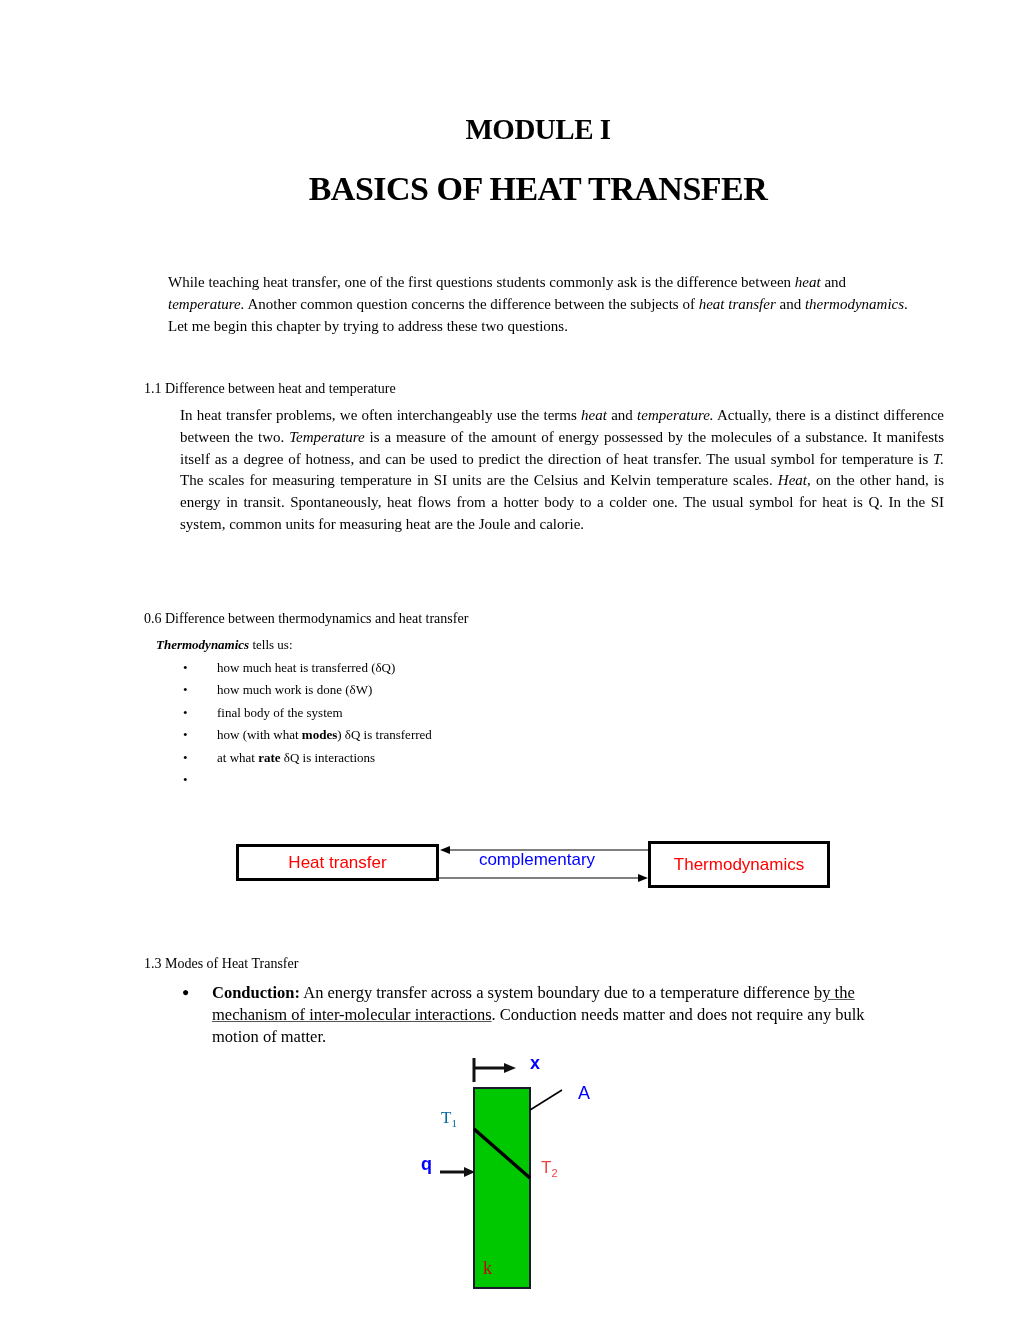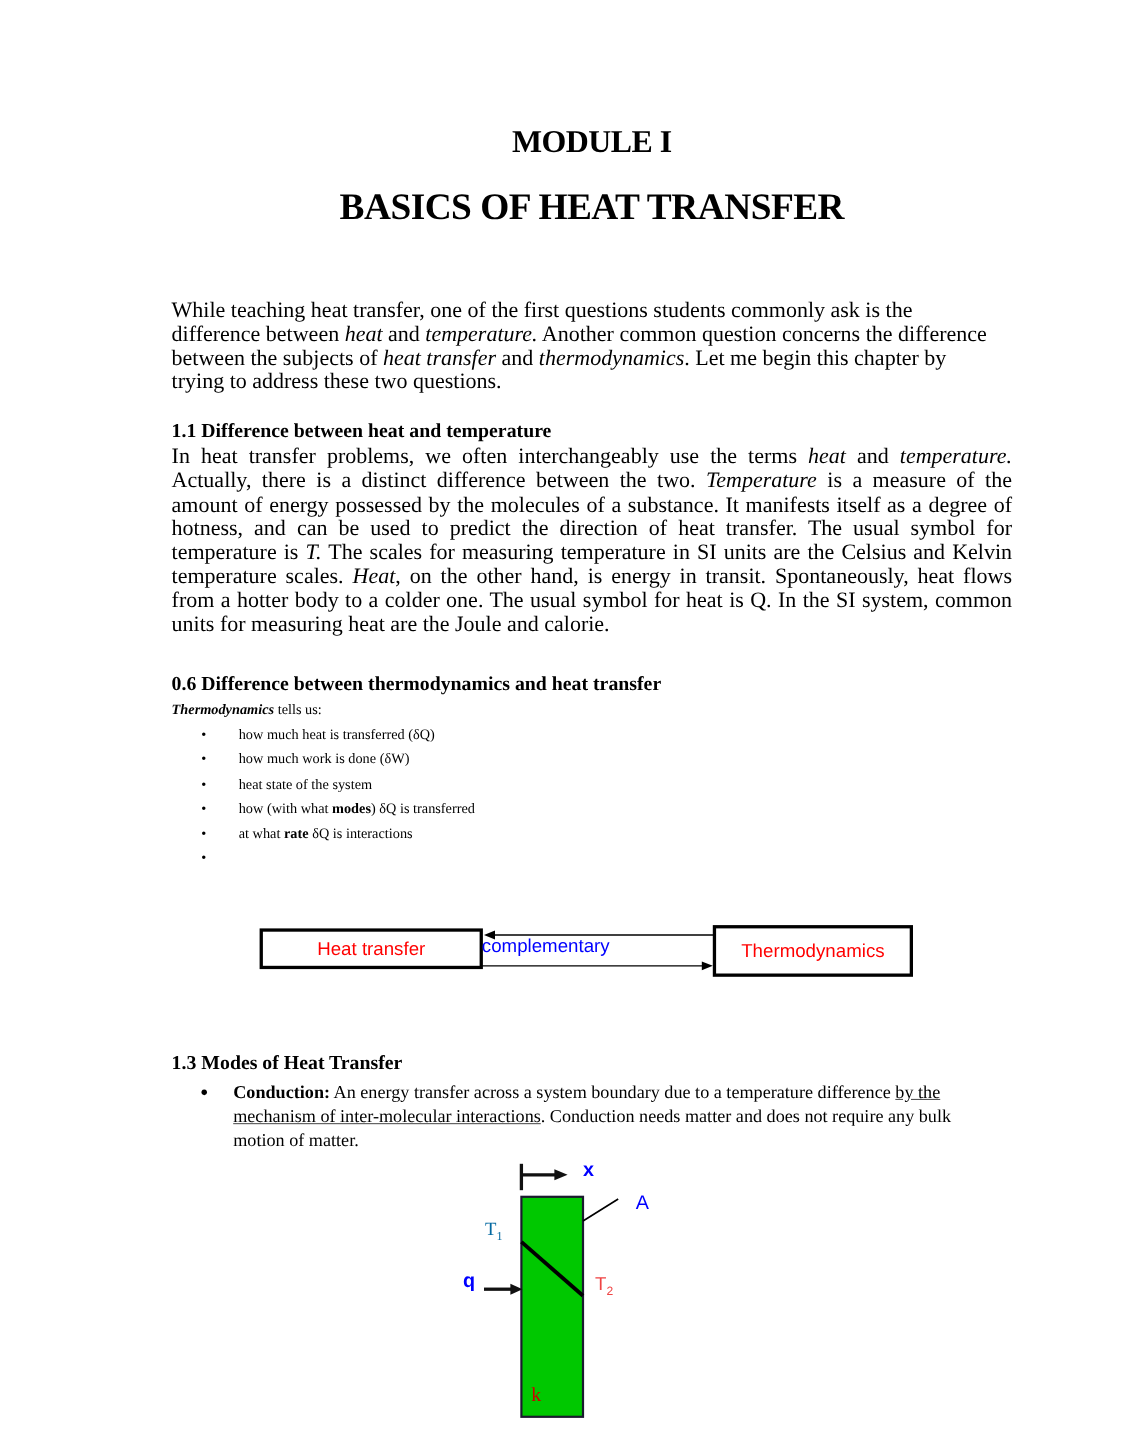--- a/index.html
+++ b/index.html
@@ -1,23 +1,23 @@
 <!DOCTYPE html>
 <html><head>
 <meta charset="utf-8">
 <style>
   html, body { margin:0; padding:0; background:#ffffff; }
   body { width:1020px; height:1320px; position:relative; overflow:hidden;
          font-family:"Liberation Serif", serif; color:#000; }
   .abs { position:absolute; }
   .title1 { left:0; width:1076px; top:113px; text-align:center; font-size:29px; font-weight:bold; letter-spacing:-0.5px; }
   .title2 { left:0; width:1076px; top:170px; text-align:center; font-size:34px; font-weight:bold; letter-spacing:-0.5px; }
-  .para { left:156px; width:745px; font-size:20px; line-height:21.8px; }
+  .para { left:168px; width:745px; font-size:15px; line-height:21.8px; }
   .just { text-align:justify; text-align-last:left; width:764px; }
-  .h2 { left:156px; font-size:18px; font-weight:bold; }
+  .h2 { left:144px; font-size:14px; font-weight:normal; }
   .bullet-list { left:156px; font-size:13px; line-height:22.5px; }
   .bullet-row { display:flex; }
   .bullet-dot { width:61px; padding-left:27px; box-sizing:border-box; }
   .modes { left:182px; width:730px; font-size:16.5px; line-height:21.8px; }
   .modes .row { display:flex; }
   .modes .dot { width:30px; font-size:12px; line-height:21.8px; }
   .modes .body { flex:1; }
   .u { text-decoration:underline; text-decoration-color:#555; }
   .box { border:3px solid #000; box-sizing:border-box; display:flex; align-items:center; justify-content:center;
          font-family:"Liberation Sans", sans-serif; font-size:17px; color:#ff0000; background:#fff; }
@@ -27,38 +27,38 @@
 <body>
 
 <div class="abs title1">MODULE I</div>
 <div class="abs title2">BASICS OF HEAT TRANSFER</div>
 
 <div class="abs para" style="top:272px;">
   <span>While teaching heat transfer, one of the first questions students commonly ask is the difference between </span><i>heat</i><span> and </span><i>temperature.</i><span> Another common question concerns the difference between the subjects of </span><i>heat transfer</i><span> and </span><i>thermodynamics</i><span>. Let me begin this chapter by trying to address these two questions.</span>
 </div>
 
 <div class="abs h2" style="top:381px;">1.1 Difference between heat and temperature</div>
-<div class="abs para just" style="top:405px;">
+<div class="abs para just" style="top:405px;margin-left:12px;">
   <span>In heat transfer problems, we often interchangeably use the terms </span><i>heat</i><span> and </span><i>temperature.</i><span> Actually, there is a distinct difference between the two. </span><i>Temperature</i><span> is a measure of the amount of energy possessed by the molecules of a substance. It manifests itself as a degree of hotness, and can be used to predict the direction of heat transfer. The usual symbol for temperature is </span><i>T.</i><span> The scales for measuring temperature in SI units are the Celsius and Kelvin temperature scales. </span><i>Heat</i><span>, on the other hand, is energy in transit. Spontaneously, heat flows from a hotter body to a colder one. The usual symbol for heat is Q. In the SI system, common units for measuring heat are the Joule and calorie.</span>
 </div>
 
 <div class="abs h2" style="top:611px;">0.6 Difference between thermodynamics and heat transfer</div>
 <div class="abs bullet-list" style="top:634px;">
   <div><b><i>Thermodynamics</i></b><span> tells us:</span></div>
   <div class="bullet-row">
       <span class="bullet-dot">•</span>
       <span>how much heat is transferred (δQ)</span>
     </div>
   <div class="bullet-row">
       <span class="bullet-dot">•</span>
       <span>how much work is done (δW)</span>
     </div>
   <div class="bullet-row">
       <span class="bullet-dot">•</span>
-      <span>heat state of the system</span>
+      <span>final body of the system</span>
     </div>
   <div class="bullet-row">
       <span class="bullet-dot">•</span>
       <span><span>how (with what </span><b>modes</b><span>) δQ is transferred</span></span>
     </div>
   <div class="bullet-row">
       <span class="bullet-dot">•</span>
       <span><span>at what </span><b>rate</b><span> δQ is interactions</span></span>
     </div>
   <div class="bullet-row">
@@ -71,21 +71,21 @@
 </div>
 <div class="abs box" style="left:648px; top:841px; width:182px; height:47px;">
   <span>Thermodynamics</span>
 </div>
 <svg class="abs" style="left:438px; top:842px;" width="212" height="44">
   <line x1="212" y1="8" x2="10" y2="8" stroke="#000" stroke-width="1.2"></line>
   <polygon points="2,8 12,4 12,12" fill="#000"></polygon>
   <line x1="0" y1="36" x2="202" y2="36" stroke="#000" stroke-width="1.2"></line>
   <polygon points="210,36 200,32 200,40" fill="#000"></polygon>
 </svg>
-<div class="abs sans" style="left:438px; width:198px; top:850px; text-align:left; font-size:17px; color:#0000ff;">complementary</div>
+<div class="abs sans" style="left:438px; width:198px; top:850px; text-align:center; font-size:17px; color:#0000ff;">complementary</div>
 
 <div class="abs h2" style="top:956px;">1.3 Modes of Heat Transfer</div>
 <div class="abs modes" style="top:982px;">
   <div class="row">
     <span class="dot">●</span>
     <span class="body"><b>Conduction:</b><span>  An energy transfer across a system boundary due to a temperature difference </span><span class="u">by the mechanism of inter-molecular interactions</span><span>. Conduction needs matter and does not require any bulk motion of matter.</span></span>
   </div>
 </div>
 
 <svg class="abs" style="left:410px; top:1050px;" width="200" height="250">

